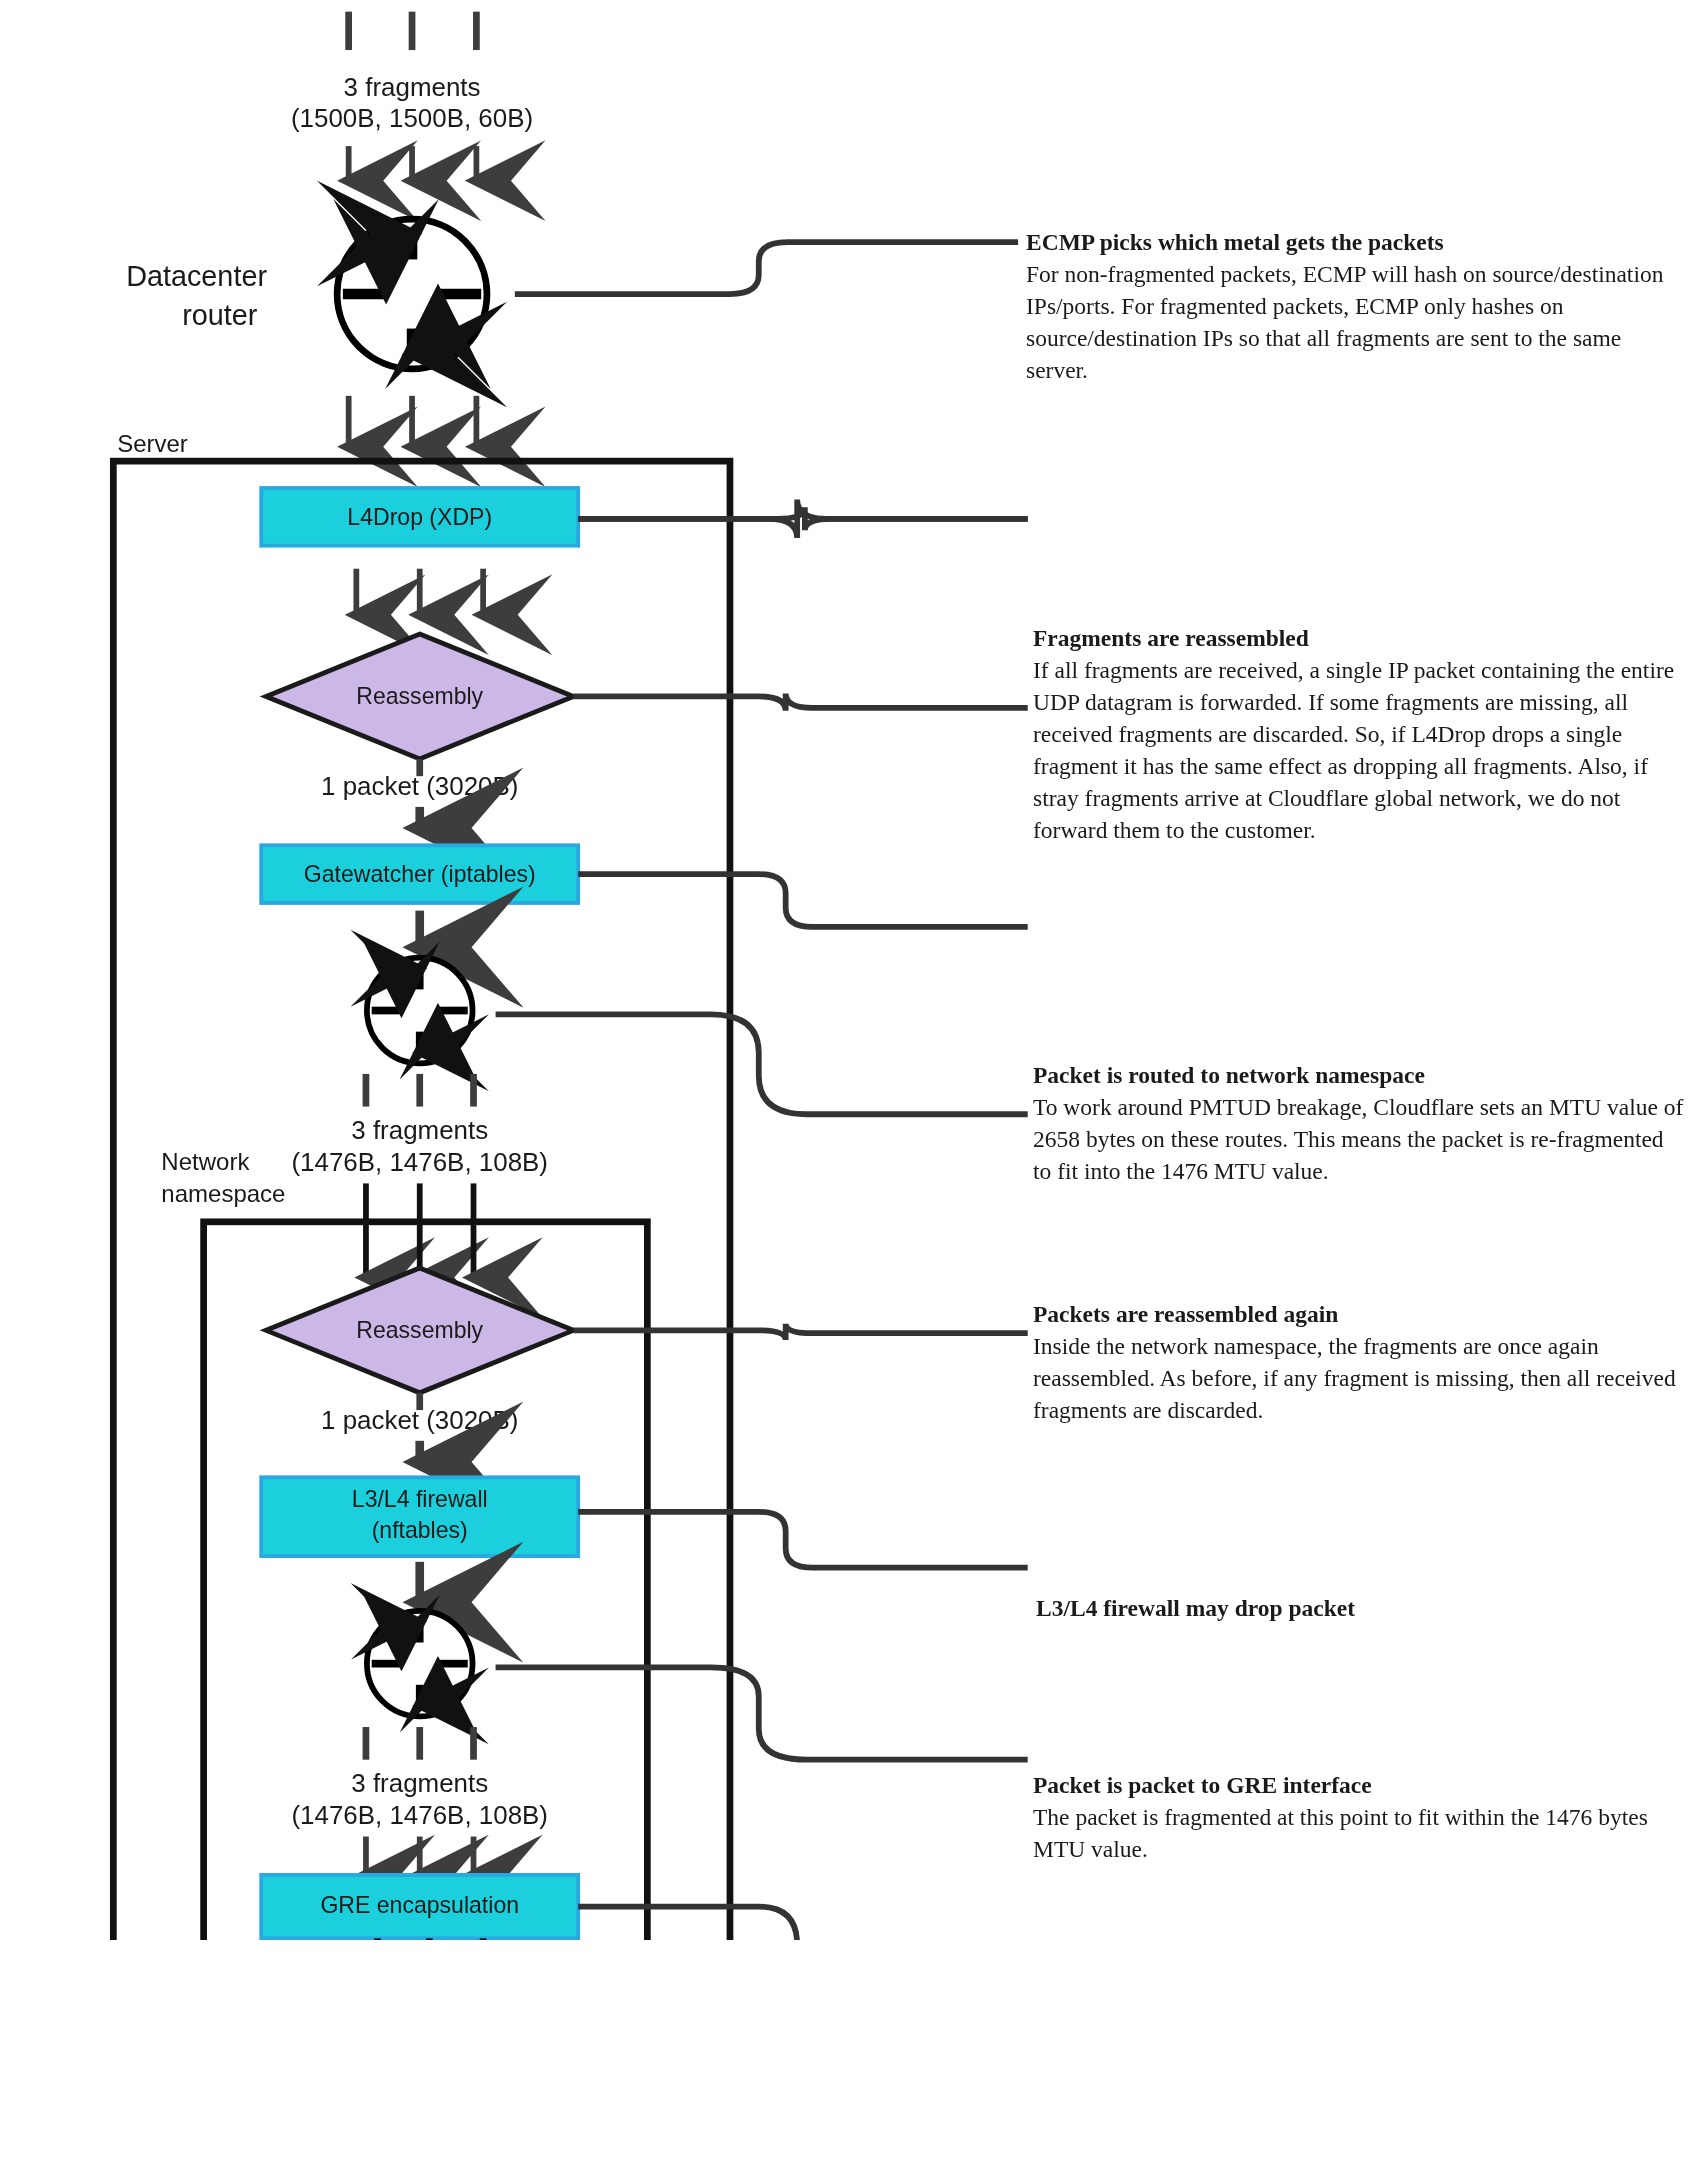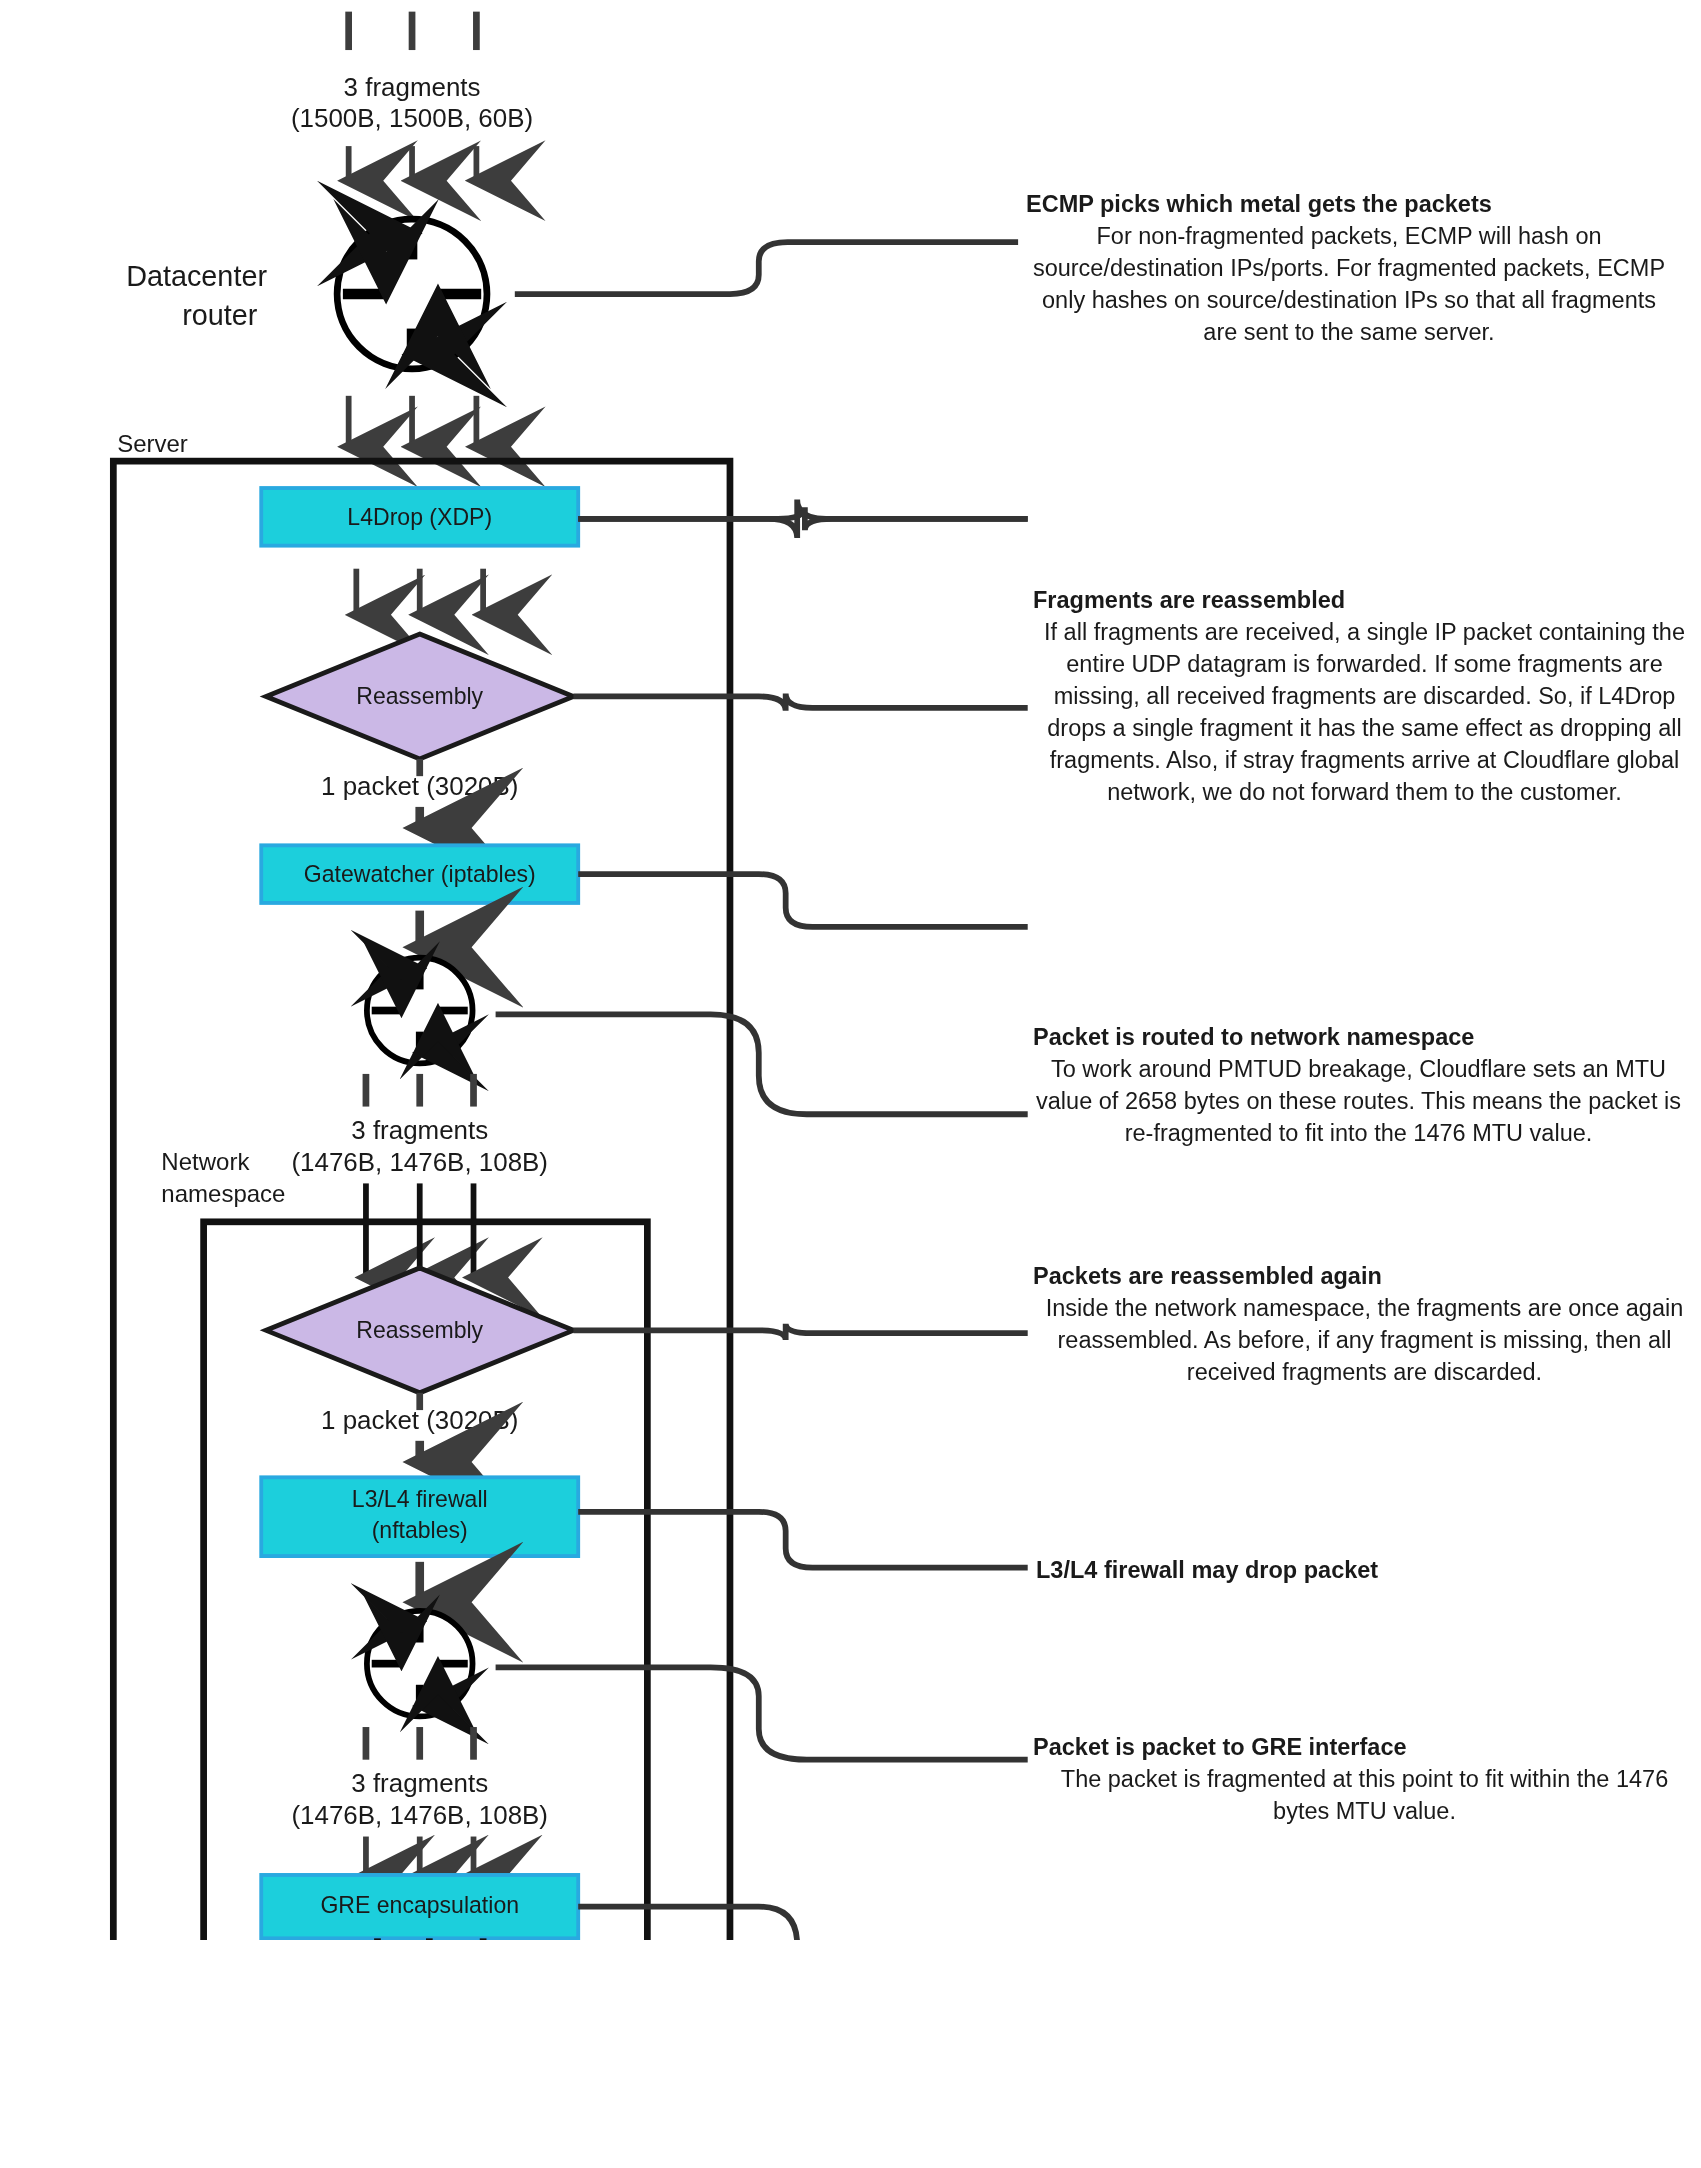--- a/index.html
+++ b/index.html
@@ -35,33 +35,33 @@
   }
   .lbl-side {
     font-size: 30px;
   }
   .lbl-small {
     font-size: 25px;
   }
   
   .annot {
     position: absolute;
-    font-family: Liberation Sans, sans-serif;
+    font-family: Liberation Serif, serif;
     color: #1a1a1a;
     font-size: 23.5px;
     line-height: 32px;
+    margin-top: 38px;
   }
   .annot .title {
     font-weight: bold;
     display: block;
   }
   .annot .body {
     display: block;
     font-weight: normal;
-    text-align: center;
   }
 </style>
 </head>
 <body>
 
 <div id="page">
 
   <svg id="diagram" viewBox="0 0 1771 2257">
     <defs>
       <marker id="fatArrow" viewBox="0 0 12 12" refX="6" refY="10" markerWidth="12" markerHeight="12" orient="auto-start-reverse">

